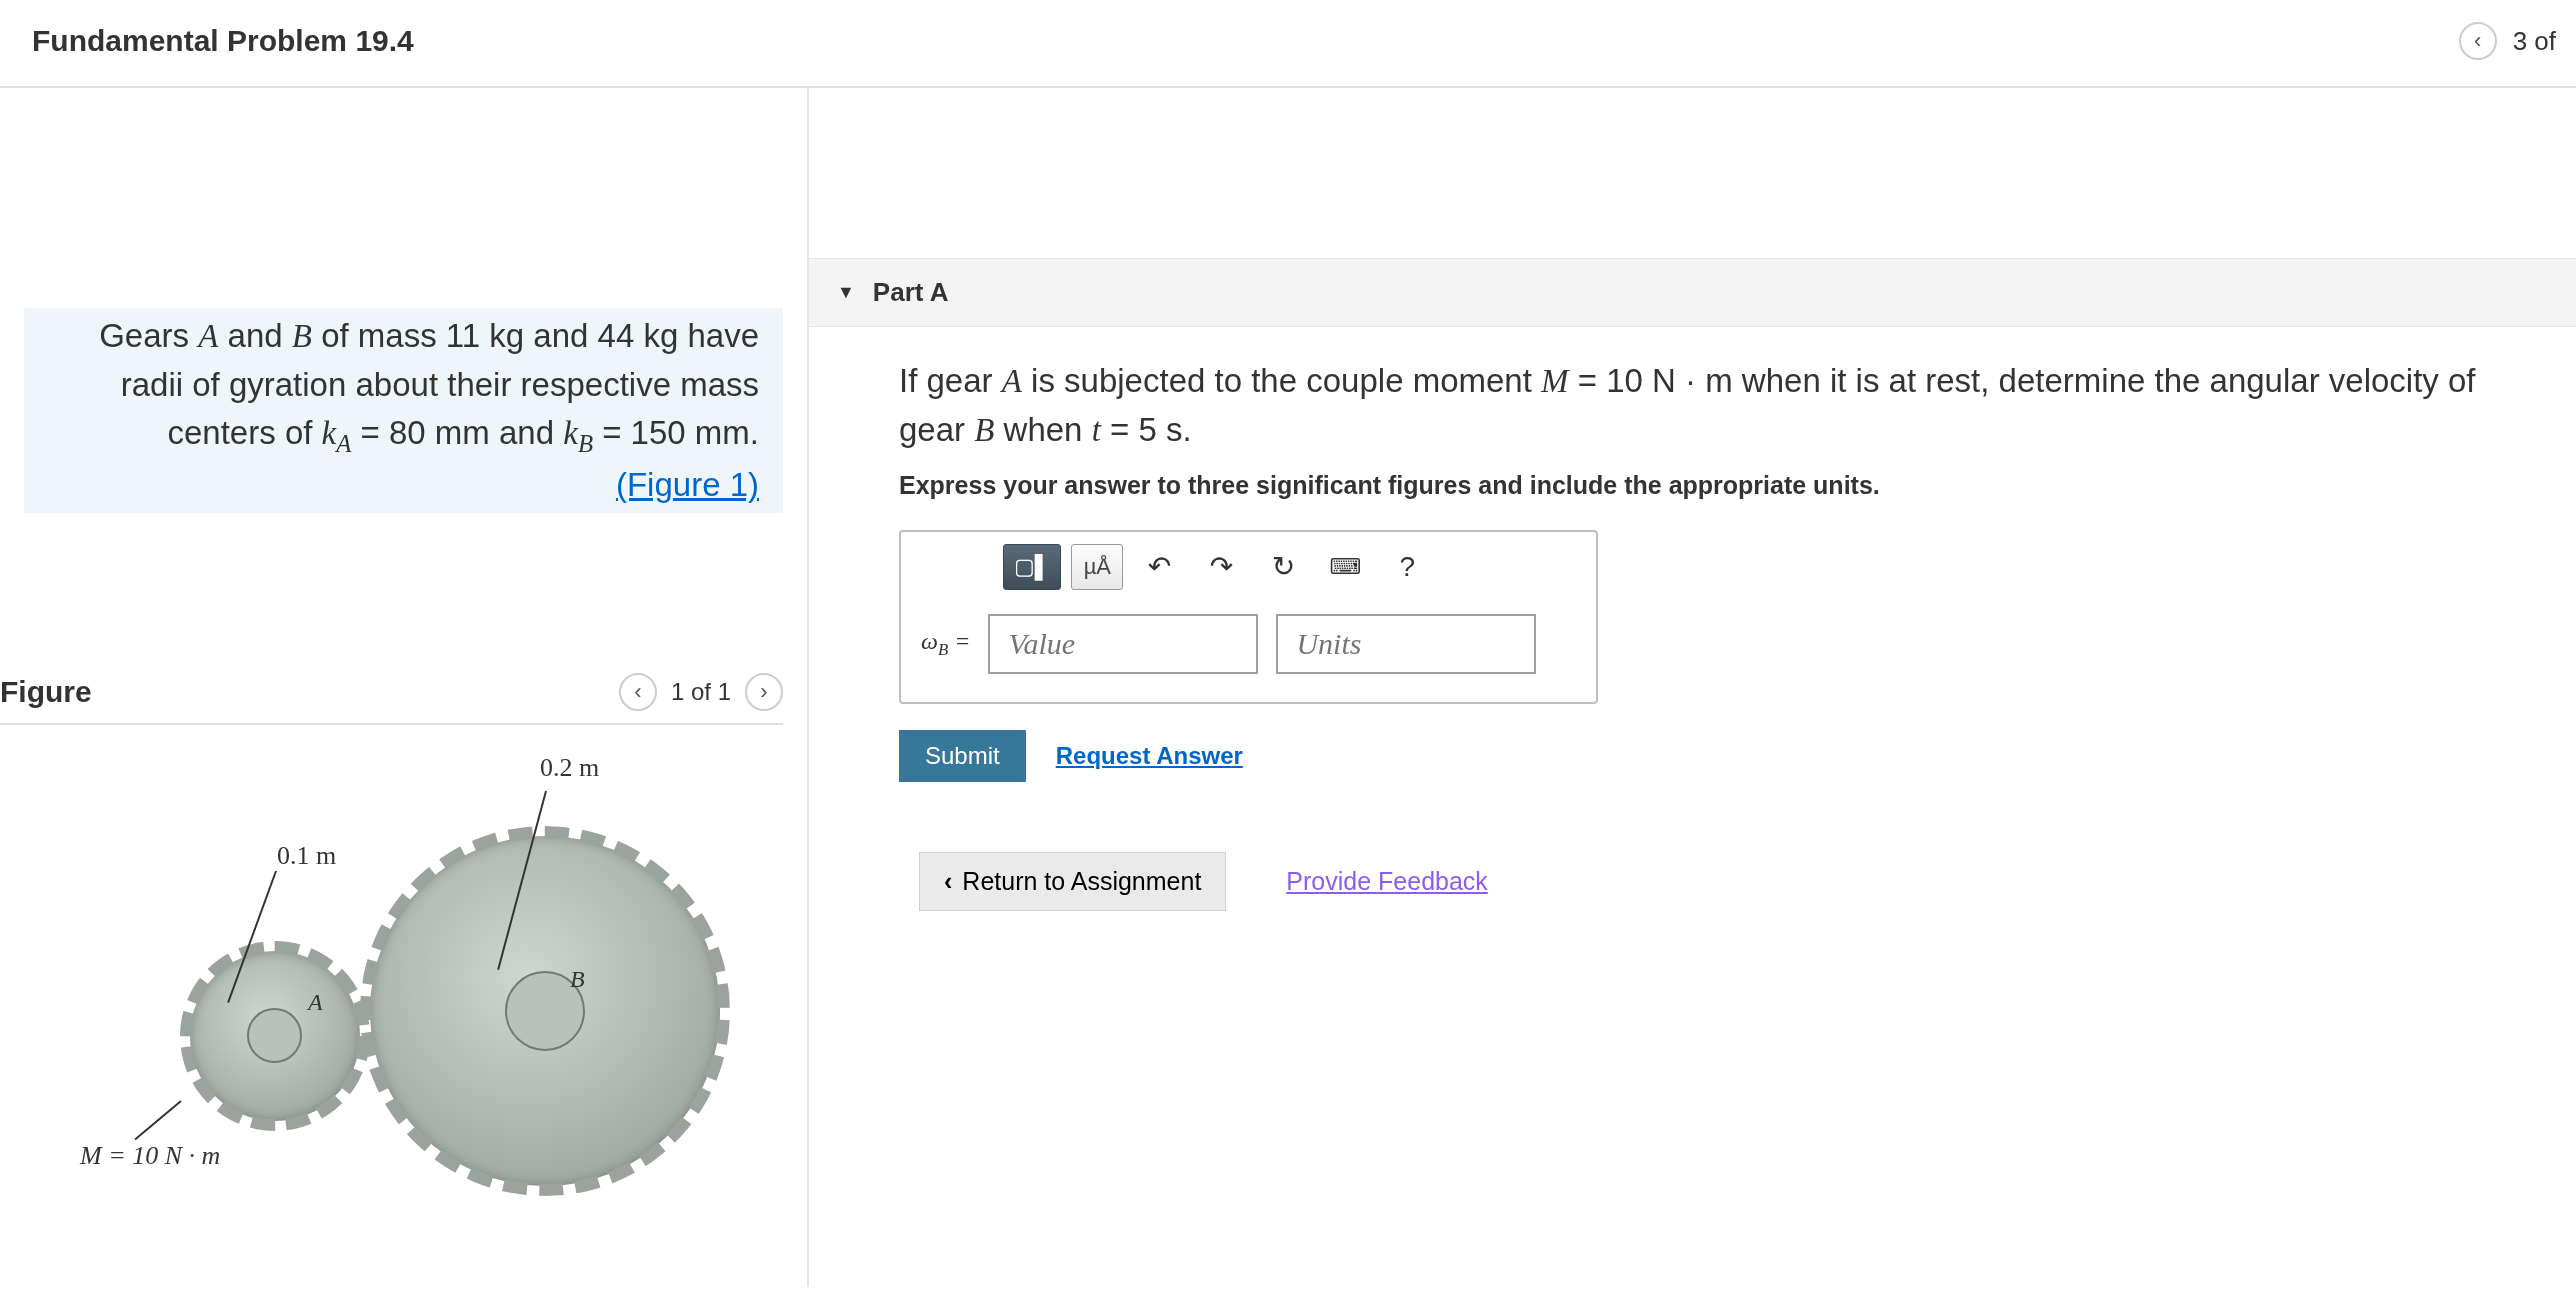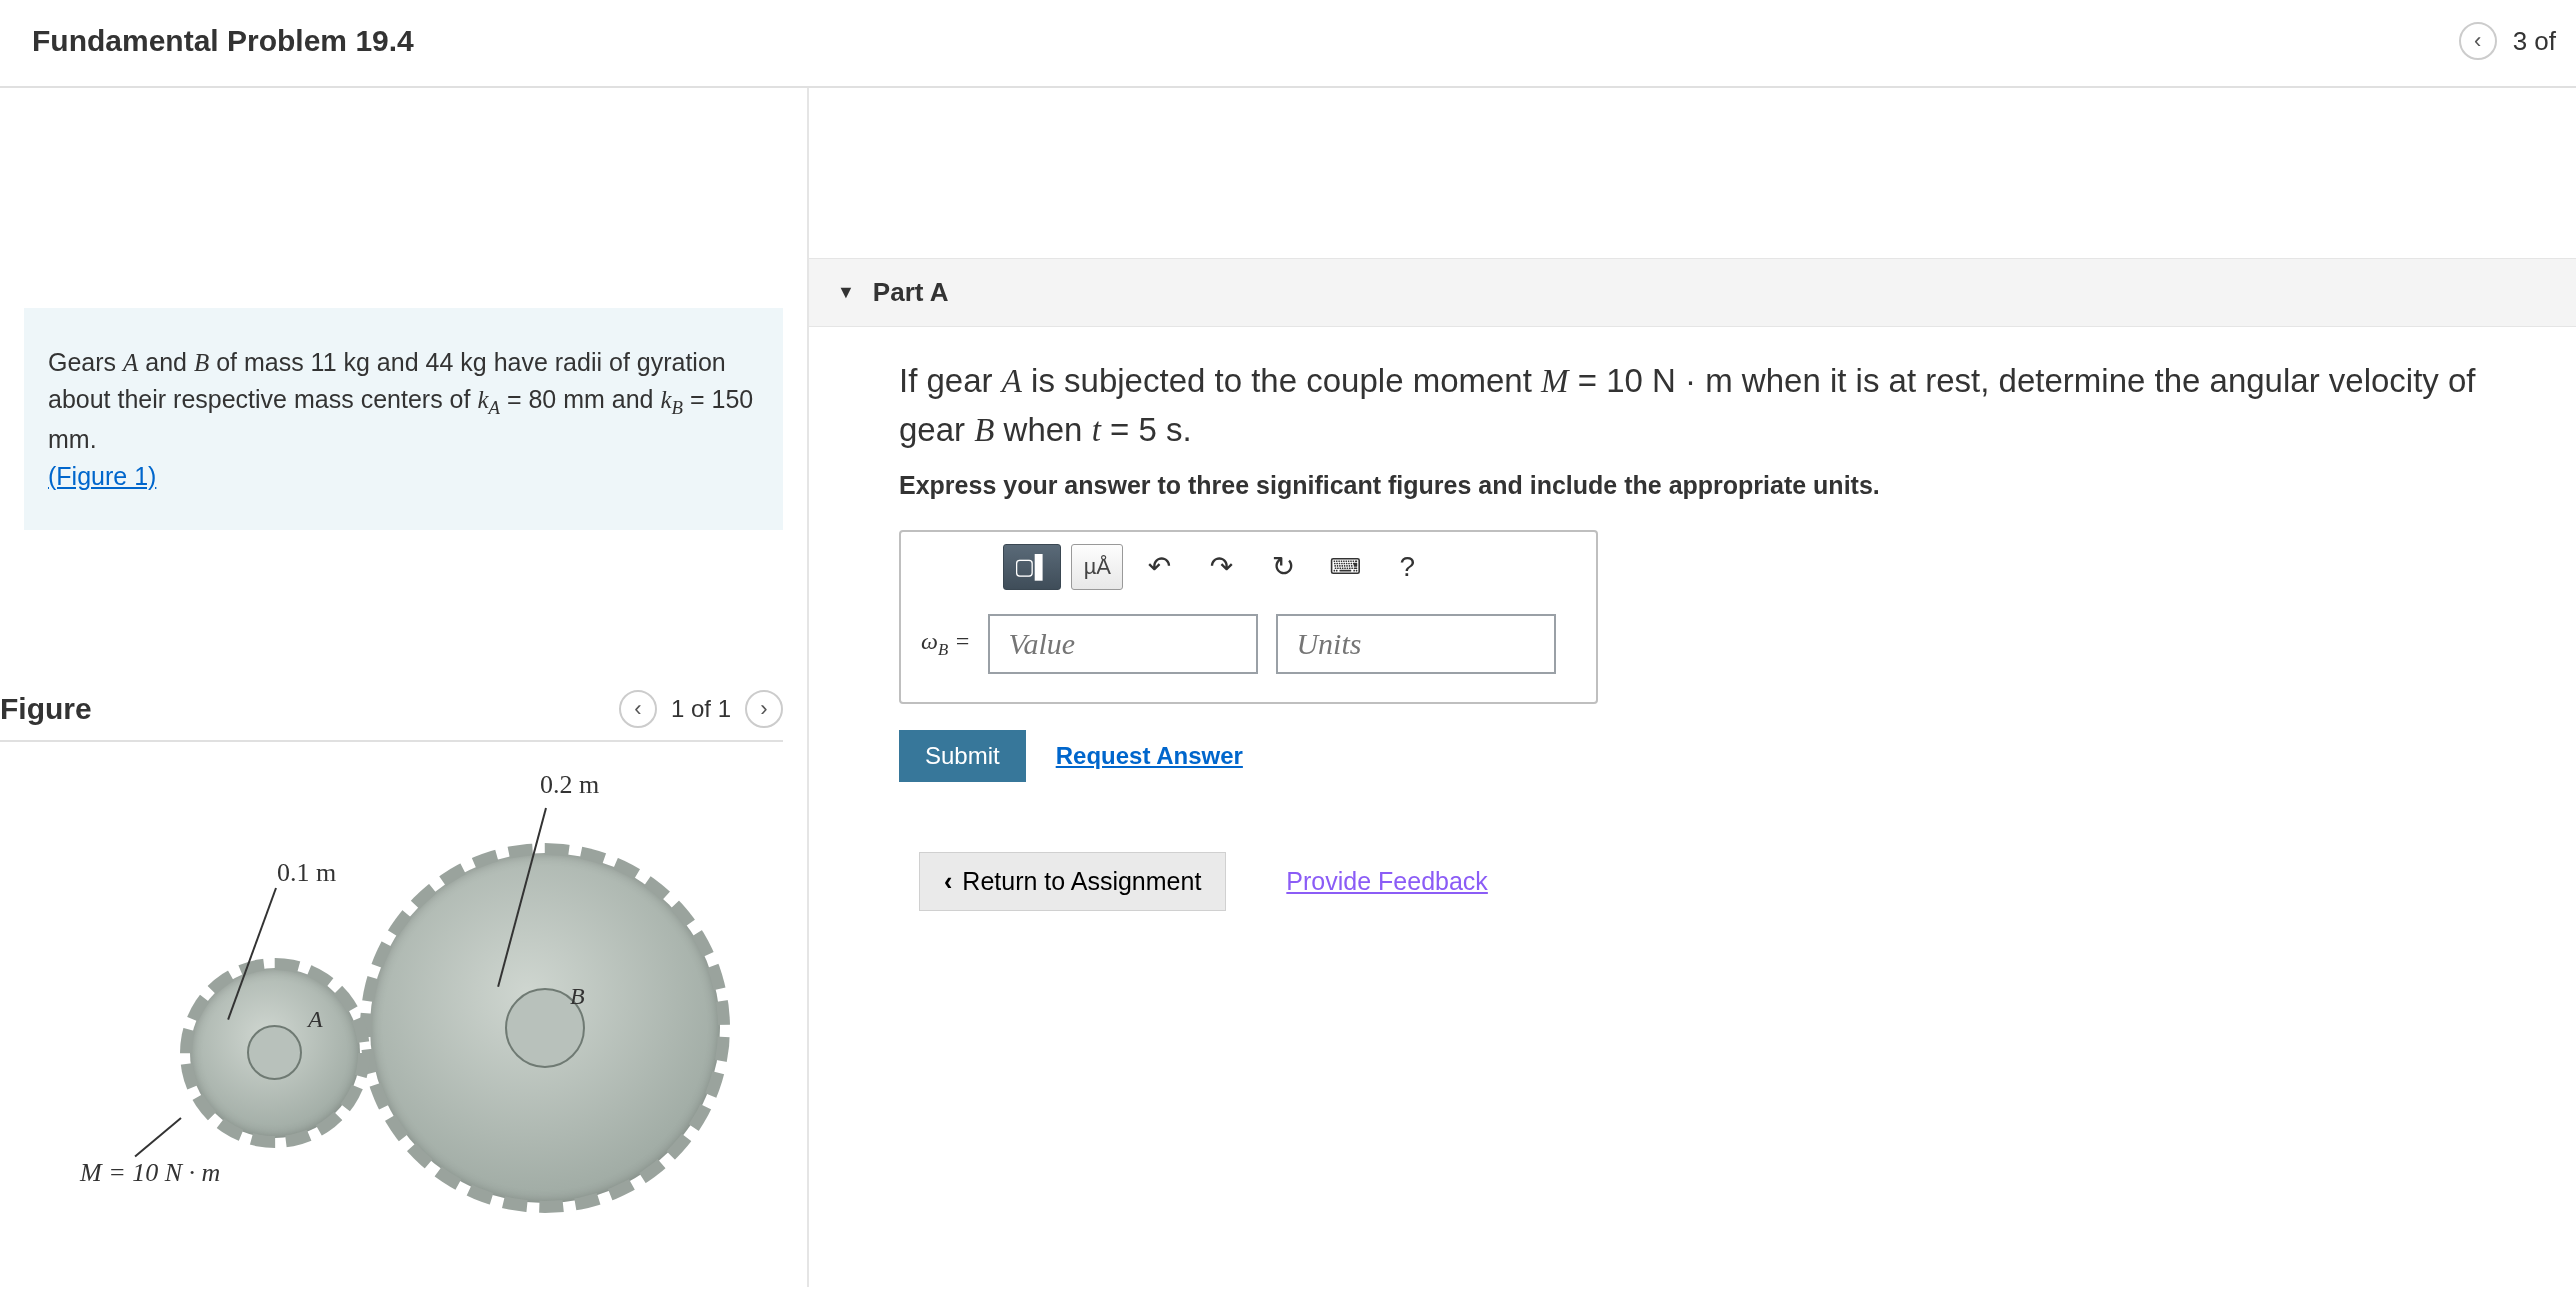--- a/index.html
+++ b/index.html
@@ -49,24 +49,25 @@
     padding: 0;
   }
   .right-col {
     flex: 1;
     padding: 0;
   }
 
   .problem-box {
     margin: 220px 24px 40px 24px;
     background: #eef6f9;
-    padding: 36px 24px;
-    font-size: 25px;
+    padding: 4px 24px;
+    font-size: 33px;
     line-height: 1.45;
     color: #333;
+    text-align: right;
   }
   .problem-box a { color: #0066cc; text-decoration: underline; }
 
   .figure-bar {
     display: flex;
     align-items: center;
     justify-content: space-between;
     margin: 160px 24px 16px 0;
     padding-bottom: 12px;
     border-bottom: 2px solid #e0e0e0;
@@ -189,21 +190,21 @@
   .answer-input, .units-input {
     height: 60px;
     border: 2px solid #9aa0a6;
     font-size: 30px;
     font-style: italic;
     color: #777;
     padding: 0 18px;
     font-family: Georgia, serif;
   }
   .answer-input { width: 270px; font-family: Liberation Serif, serif; }
-  .units-input { width: 280px; }
+  .units-input { width: 260px; }
 
   .submit-row { display:flex; align-items:center; gap: 30px; }
   .submit-btn {
     background: #37779a;
     color: #fff;
     font-size: 24px;
     padding: 12px 26px;
     border: none;
     cursor: pointer;
   }

